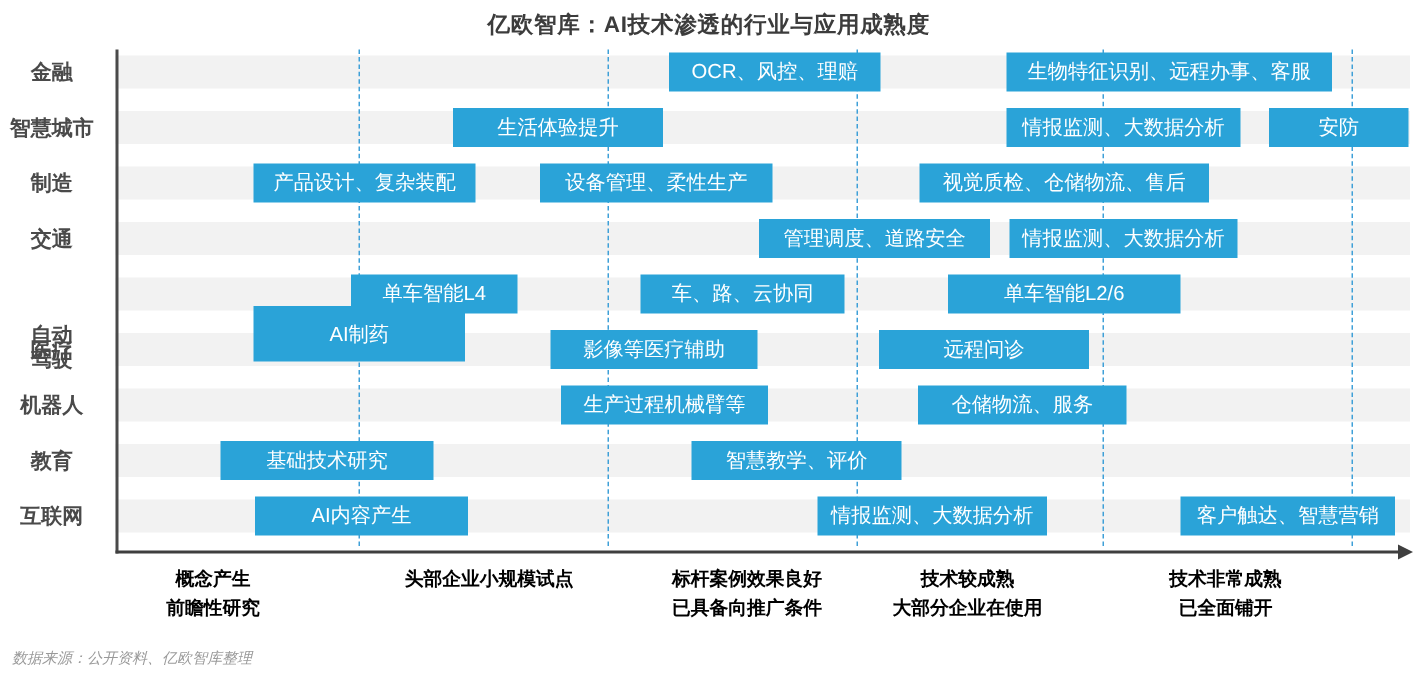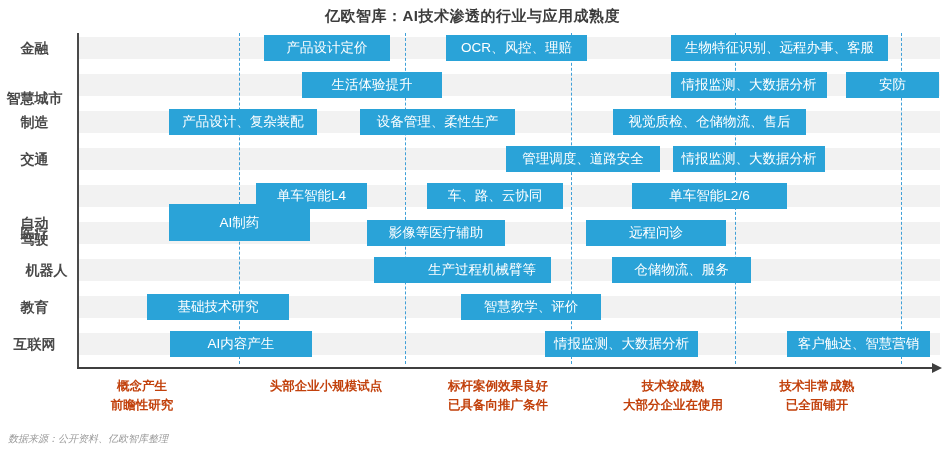--- a/index.html
+++ b/index.html
@@ -23,66 +23,65 @@
   }
   .stage-divider{position:absolute;width:0;border-left:1px dashed #3FA0D8;}
   .y-axis{position:absolute;background:#4a4a4a;}
   .x-axis{position:absolute;background:#3f3f3f;}
   .axis-arrow{
     position:absolute;width:0;height:0;
     border-top:5px solid transparent;border-bottom:5px solid transparent;
     border-left:10px solid #3f3f3f;
   }
   .stage-label{
-    position:absolute;text-align:center;font-size:12.5px;font-weight:bold;color:#c2410c;
+    position:absolute;text-align:center;font-size:12.5px;font-weight:bold;color:#000000;
     white-space:pre-line;line-height:1.5;
   }
   .source-note{
     position:absolute;left:8px;top:432px;font-size:10px;font-style:italic;color:#9A9A9A;
   }
 </style>
 </head>
 <body>
 
 <div class="stage">
   <div class="chart-title">亿欧智库：AI技术渗透的行业与应用成熟度</div>
   <div class="chart-area">
       <div class="row-band" style="left: 77px; top: 37px; width: 863px; height: 22px;"></div>
       <div class="industry-label" style="left: 0px; top: 48px; width: 69px;">金融</div>
-      <div class="app-box" style="left: 264px; top: 35px; width: 126px; height: 26px; z-index: 2;">产品设计定价</div>
       <div class="app-box" style="left: 446px; top: 35px; width: 141px; height: 26px; z-index: 2;">OCR、风控、理赔</div>
       <div class="app-box" style="left: 671px; top: 35px; width: 217px; height: 26px; z-index: 2;">生物特征识别、远程办事、客服</div>
       <div class="row-band" style="left: 77px; top: 74px; width: 863px; height: 22px;"></div>
-      <div class="industry-label" style="left: 0px; top: 98px; width: 69px;">智慧城市</div>
+      <div class="industry-label" style="left: 0px; top: 85px; width: 69px;">智慧城市</div>
       <div class="app-box" style="left: 302px; top: 72px; width: 140px; height: 26px; z-index: 2;">生活体验提升</div>
       <div class="app-box" style="left: 671px; top: 72px; width: 156px; height: 26px; z-index: 2;">情报监测、大数据分析</div>
       <div class="app-box" style="left: 846px; top: 72px; width: 93px; height: 26px; z-index: 2;">安防</div>
       <div class="row-band" style="left: 77px; top: 111px; width: 863px; height: 22px;"></div>
       <div class="industry-label" style="left: 0px; top: 122px; width: 69px;">制造</div>
       <div class="app-box" style="left: 169px; top: 109px; width: 148px; height: 26px; z-index: 2;">产品设计、复杂装配</div>
       <div class="app-box" style="left: 360px; top: 109px; width: 155px; height: 26px; z-index: 2;">设备管理、柔性生产</div>
       <div class="app-box" style="left: 613px; top: 109px; width: 193px; height: 26px; z-index: 2; text-align: center;">视觉质检、仓储物流、售后</div>
       <div class="row-band" style="left: 77px; top: 148px; width: 863px; height: 22px;"></div>
       <div class="industry-label" style="left: 0px; top: 159px; width: 69px;">交通</div>
       <div class="app-box" style="left: 506px; top: 146px; width: 154px; height: 26px; z-index: 2;">管理调度、道路安全</div>
       <div class="app-box" style="left: 673px; top: 146px; width: 152px; height: 26px; z-index: 2;">情报监测、大数据分析</div>
       <div class="row-band" style="left: 77px; top: 185px; width: 863px; height: 22px;"></div>
       <div class="industry-label" style="left: 0px; top: 196px; width: 69px; margin-top: 35px;">自动
 驾驶</div>
-      <div class="app-box" style="left: 256px; top: 183px; width: 111px; height: 26px; z-index: 2;">单车智能L4</div>
+      <div class="app-box" style="left: 234px; top: 183px; width: 111px; height: 26px; z-index: 2;">单车智能L4</div>
       <div class="app-box" style="left: 427px; top: 183px; width: 136px; height: 26px; z-index: 2;">车、路、云协同</div>
       <div class="app-box" style="left: 632px; top: 183px; width: 155px; height: 26px; z-index: 2;">单车智能L2/6</div>
       <div class="row-band" style="left: 77px; top: 222px; width: 863px; height: 22px;"></div>
       <div class="industry-label" style="left: 0px; top: 233px; width: 69px;">医疗</div>
       <div class="app-box" style="left: 169px; top: 204px; width: 141px; height: 37px; z-index: 2;">AI制药</div>
       <div class="app-box" style="left: 367px; top: 220px; width: 138px; height: 26px; z-index: 2;">影像等医疗辅助</div>
       <div class="app-box" style="left: 586px; top: 220px; width: 140px; height: 26px; z-index: 2;">远程问诊</div>
       <div class="row-band" style="left: 77px; top: 259px; width: 863px; height: 22px;"></div>
-      <div class="industry-label" style="left: 12px; top: 270px; width: 69px;">机器人</div>
-      <div class="app-box" style="left: 374px; top: 257px; width: 138px; height: 26px; z-index: 2; padding-left: 39px;">生产过程机械臂等</div>
+      <div class="industry-label" style="left: 0px; top: 270px; width: 69px;">机器人</div>
+      <div class="app-box" style="left: 374px; top: 257px; width: 138px; height: 26px; z-index: 2;">生产过程机械臂等</div>
       <div class="app-box" style="left: 612px; top: 257px; width: 139px; height: 26px; z-index: 2;">仓储物流、服务</div>
       <div class="row-band" style="left: 77px; top: 296px; width: 863px; height: 22px;"></div>
       <div class="industry-label" style="left: 0px; top: 307px; width: 69px;">教育</div>
       <div class="app-box" style="left: 147px; top: 294px; width: 142px; height: 26px; z-index: 2;">基础技术研究</div>
       <div class="app-box" style="left: 461px; top: 294px; width: 140px; height: 26px; z-index: 2;">智慧教学、评价</div>
       <div class="row-band" style="left: 77px; top: 333px; width: 863px; height: 22px;"></div>
       <div class="industry-label" style="left: 0px; top: 344px; width: 69px;">互联网</div>
       <div class="app-box" style="left: 170px; top: 331px; width: 142px; height: 26px; z-index: 2;">AI内容产生</div>
       <div class="app-box" style="left: 545px; top: 331px; width: 153px; height: 26px; z-index: 2;">情报监测、大数据分析</div>
       <div class="app-box" style="left: 787px; top: 331px; width: 143px; height: 26px; z-index: 2;">客户触达、智慧营销</div>
@@ -92,19 +91,19 @@
       <div class="stage-divider" style="left: 735px; top: 33px; height: 331px; z-index: 0;"></div>
       <div class="stage-divider" style="left: 901px; top: 33px; height: 331px; z-index: 0;"></div>
       <div class="y-axis" style="left: 77px; top: 33px; width: 2px; height: 336px;"></div>
       <div class="x-axis" style="left: 77px; top: 367px; width: 855px; height: 2px;"></div>
       <div class="axis-arrow" style="left: 932px; top: 363px;"></div>
       <div class="stage-label" style="left: 32px; top: 377px; width: 220px;">概念产生
 前瞻性研究</div>
       <div class="stage-label" style="left: 216px; top: 377px; width: 220px;">头部企业小规模试点</div>
       <div class="stage-label" style="left: 388px; top: 377px; width: 220px;">标杆案例效果良好
 已具备向推广条件</div>
-      <div class="stage-label" style="left: 563px; top: 377px; width: 220px;">技术较成熟
+      <div class="stage-label" style="left: 535px; top: 377px; width: 220px;">技术较成熟
 大部分企业在使用</div>
       <div class="stage-label" style="left: 707px; top: 377px; width: 220px;">技术非常成熟
 已全面铺开</div>
     </div>
   <div class="source-note">数据来源：公开资料、亿欧智库整理</div>
 </div>
 
 </body></html>

